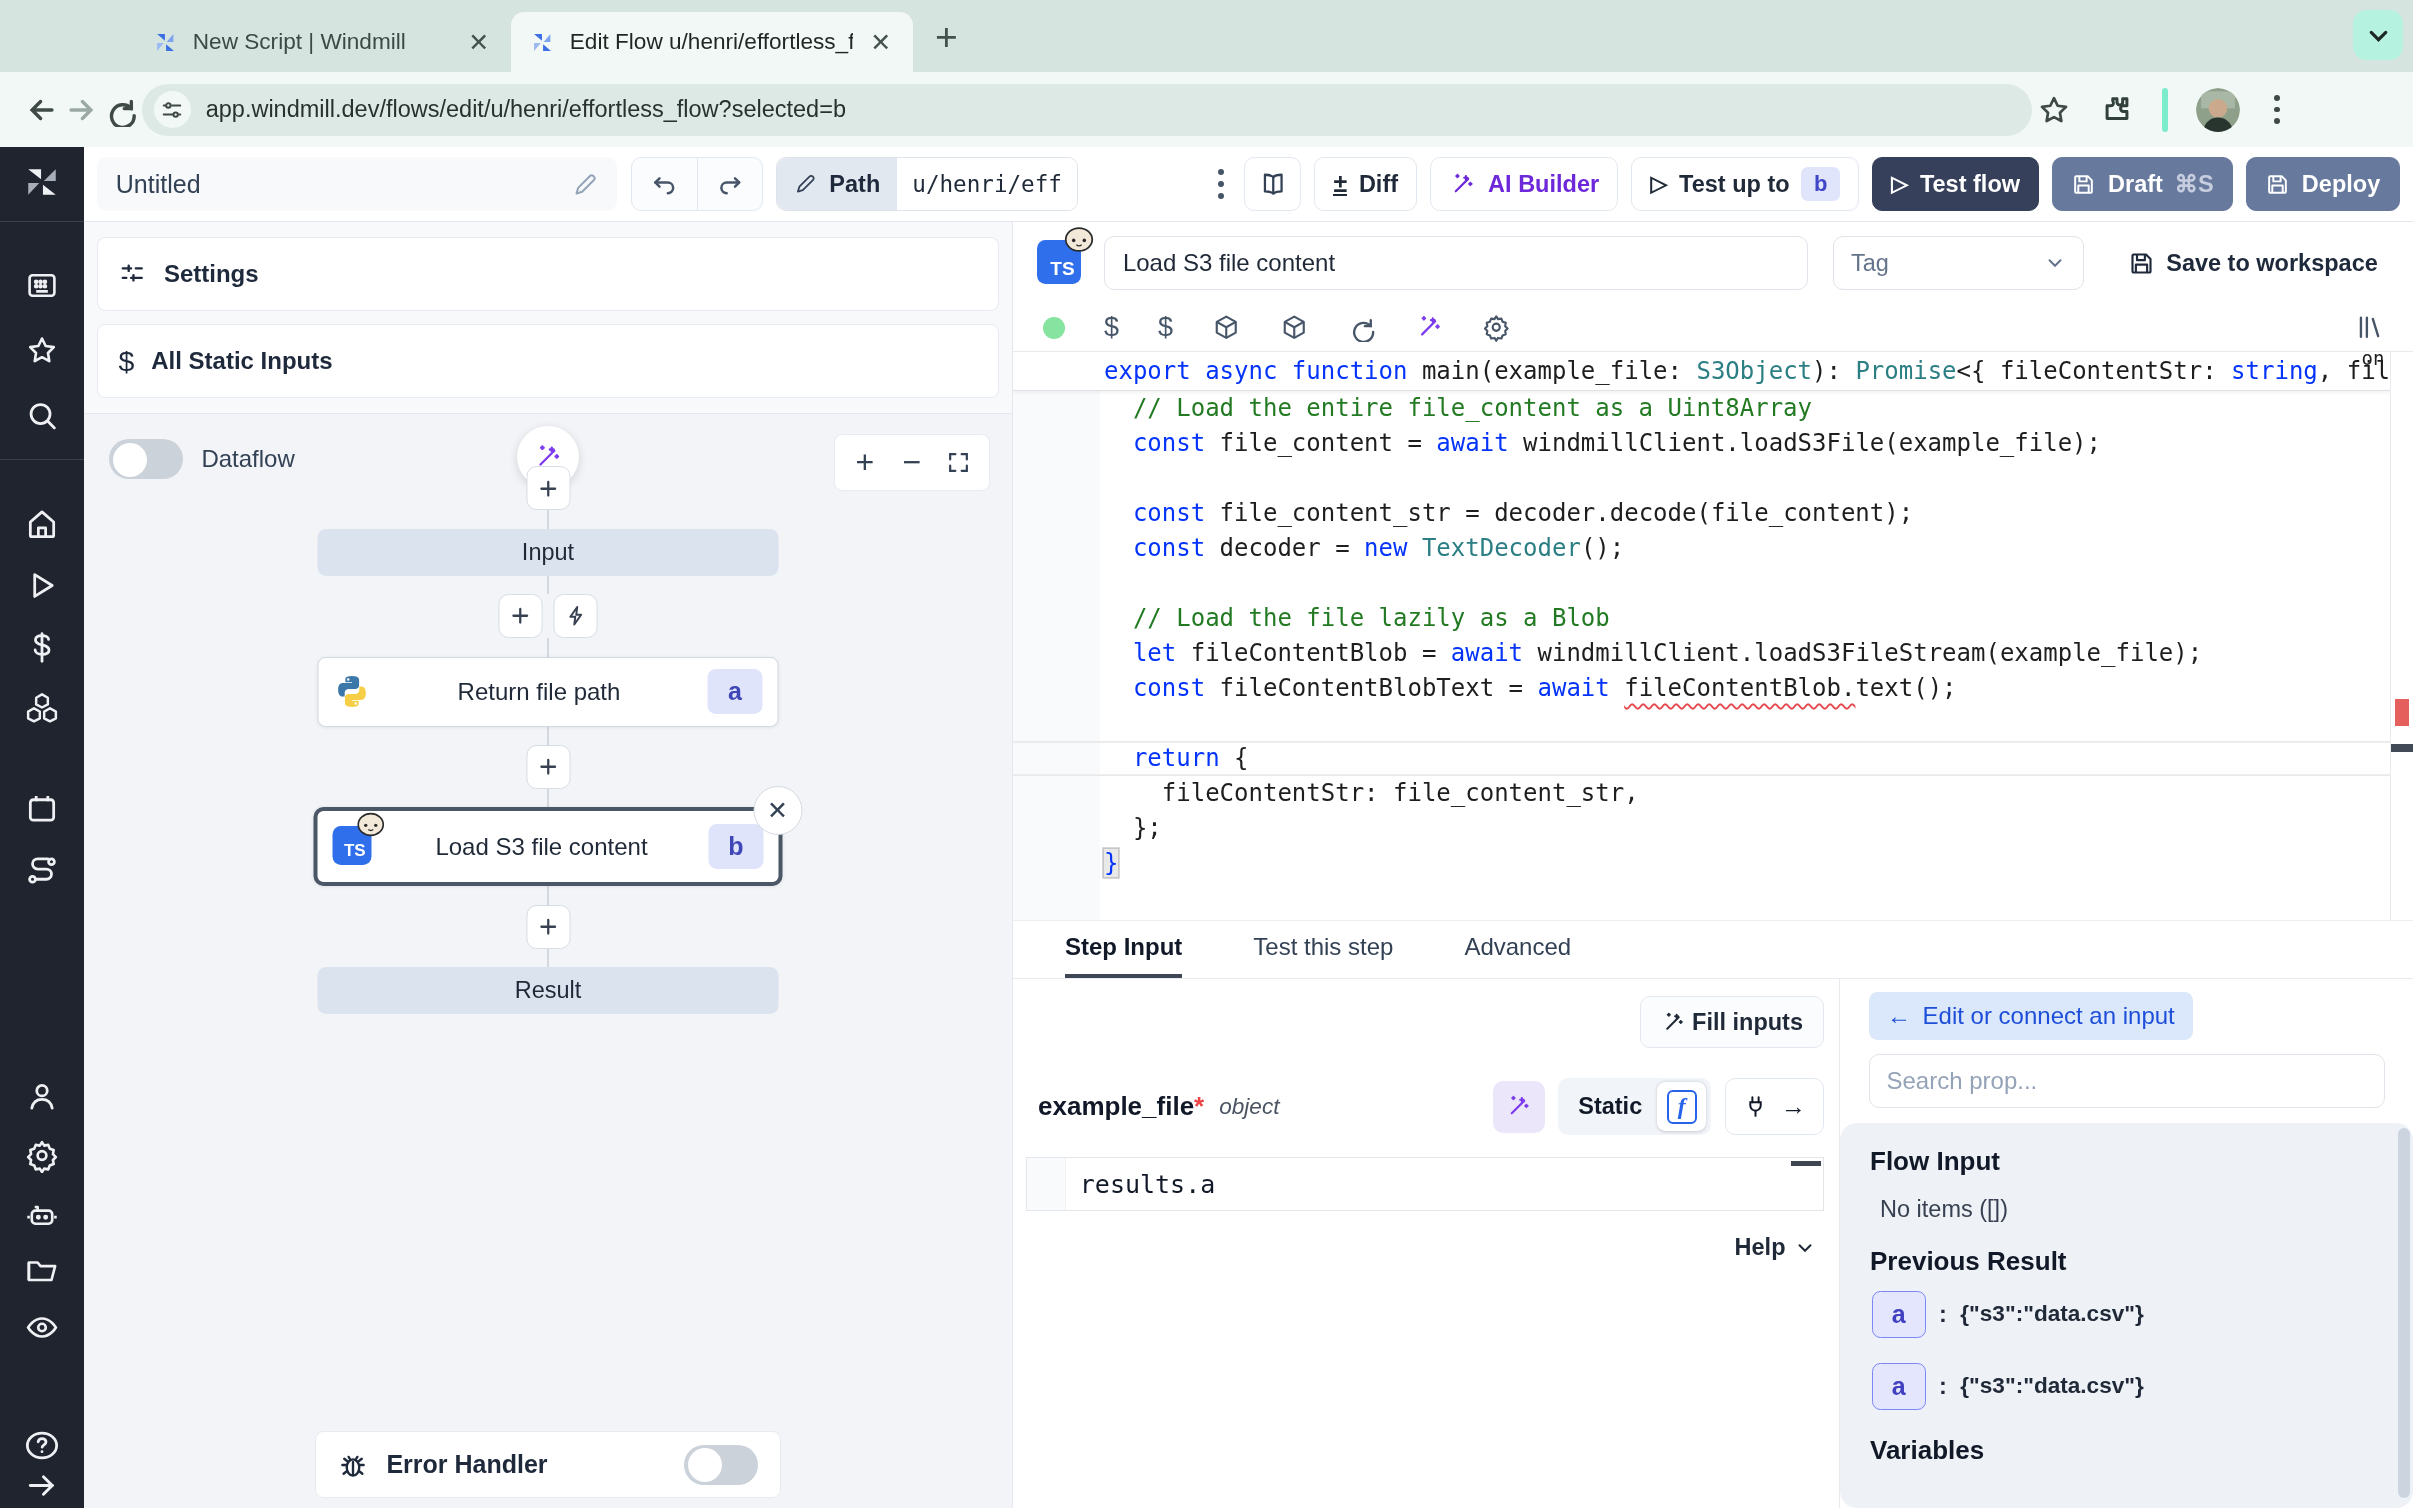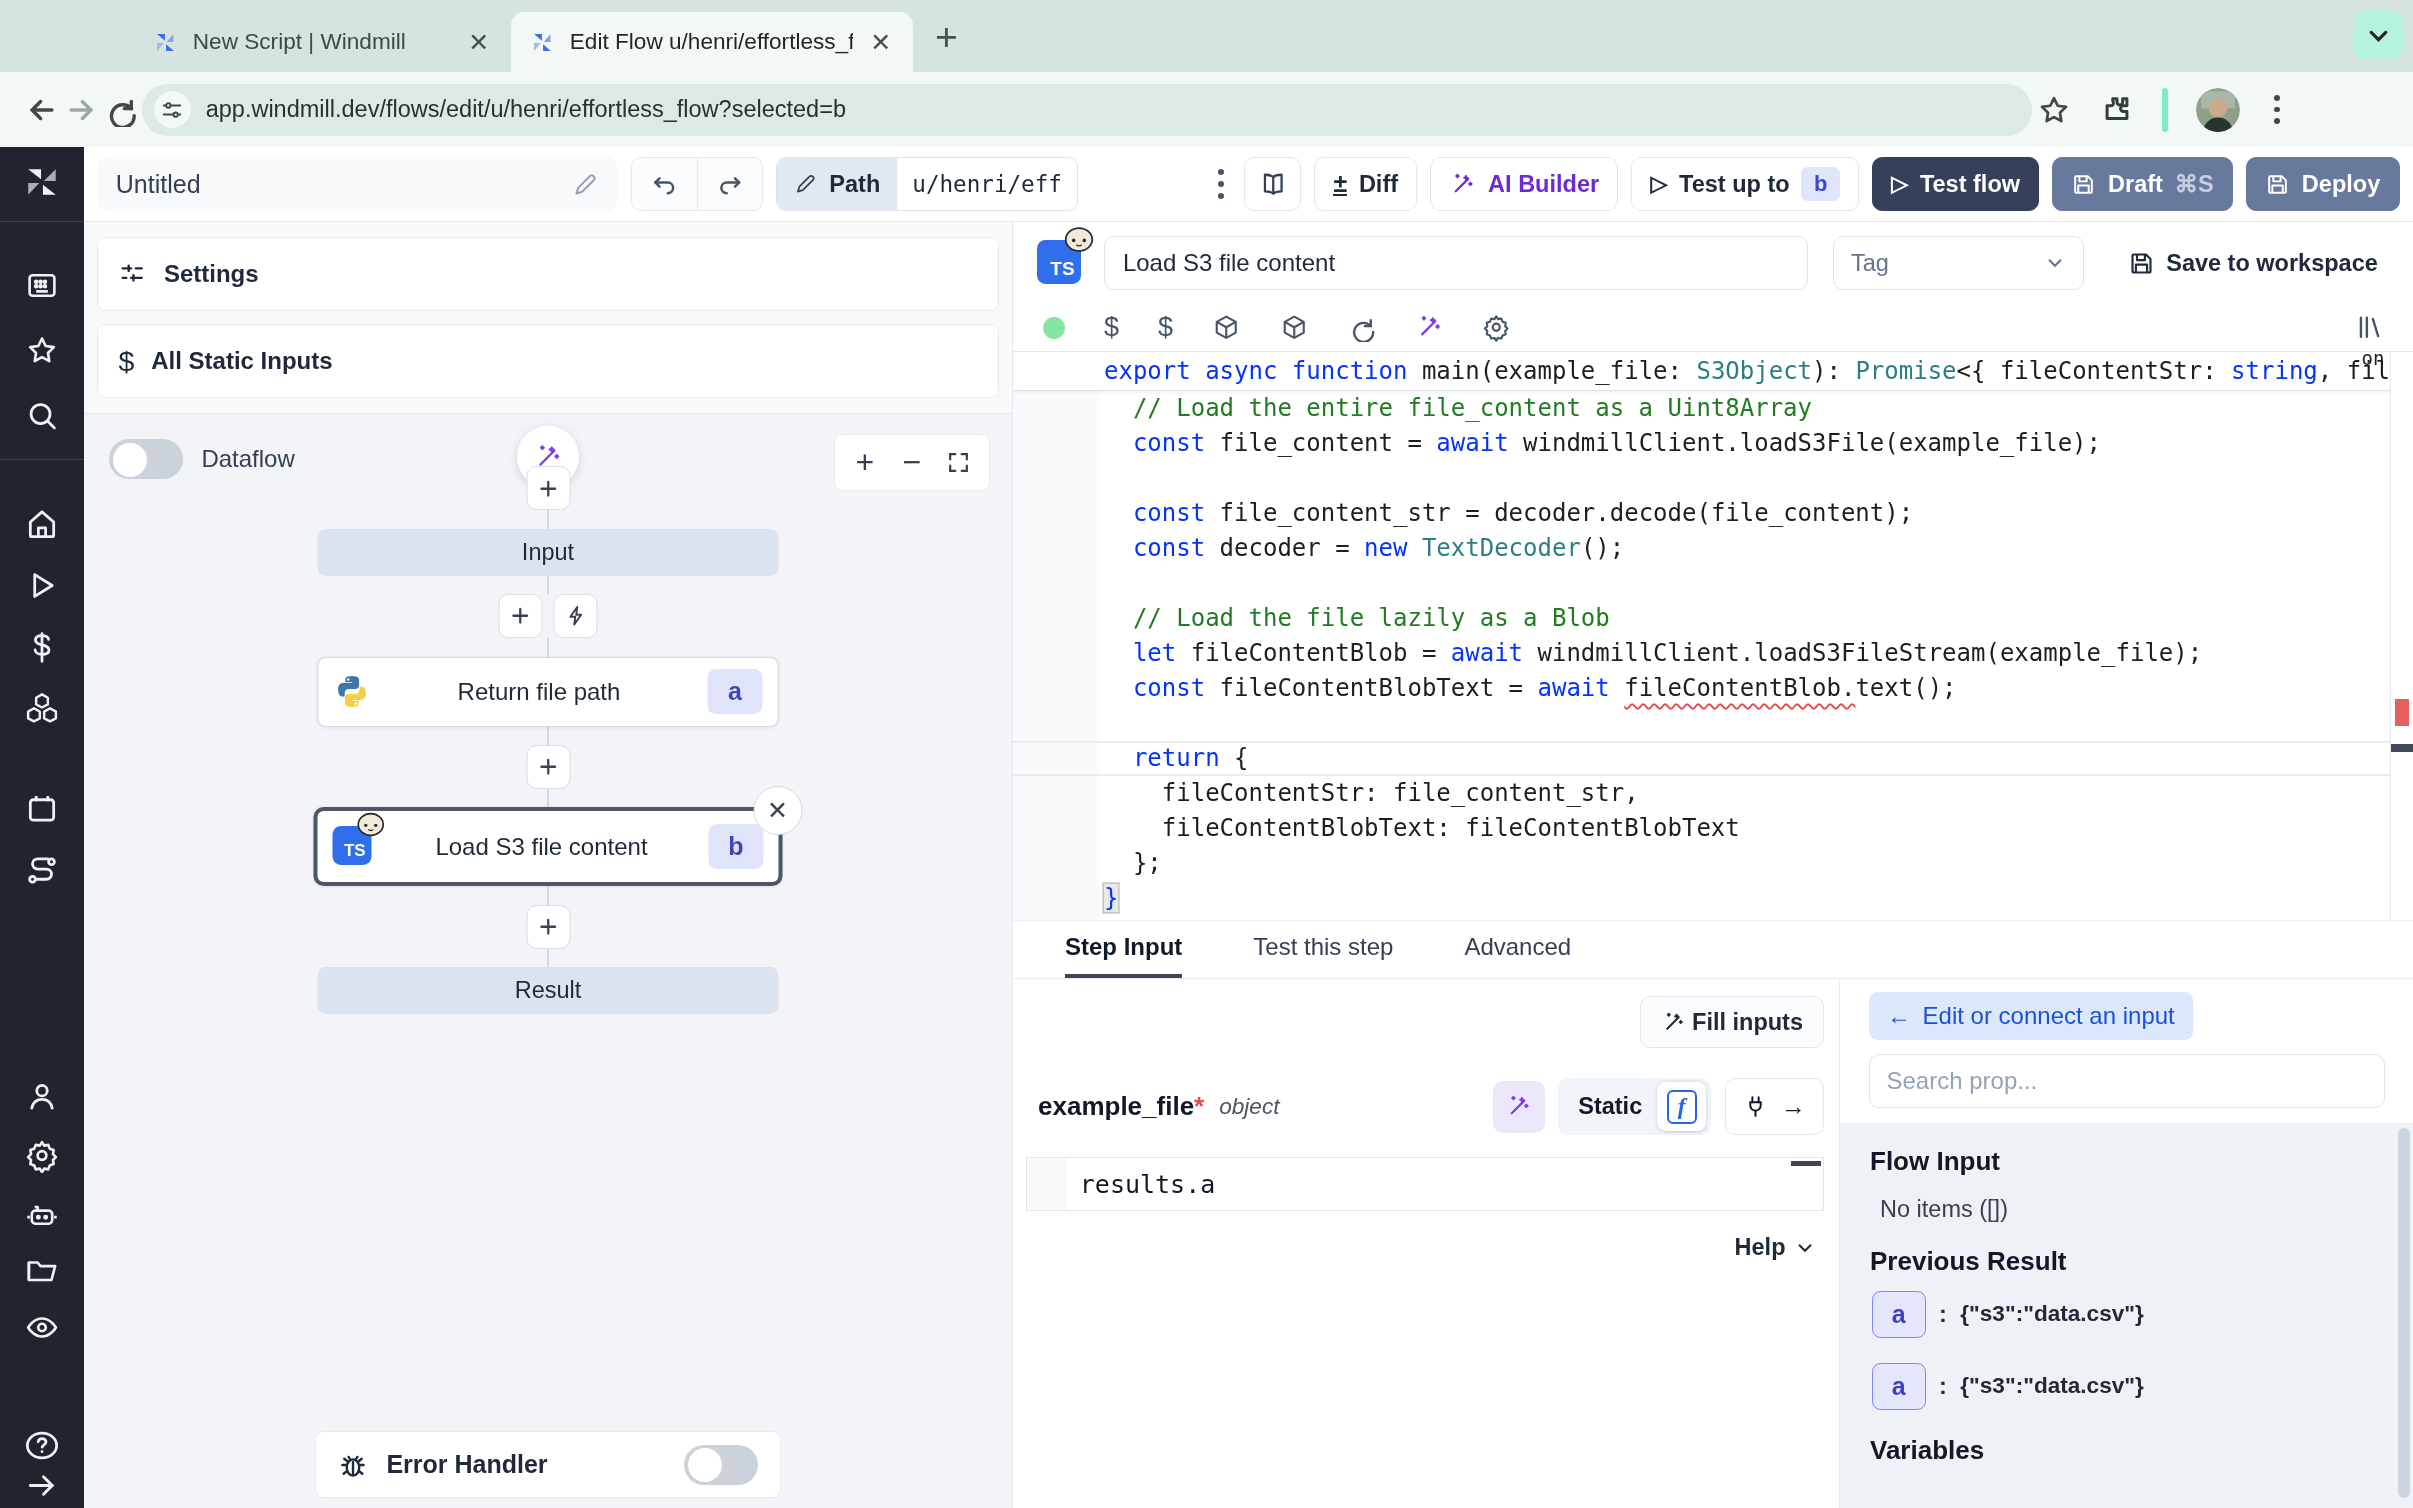--- a/index.html
+++ b/index.html
@@ -136,21 +136,21 @@
   .expr-gutter { width:39px; background:#f8fafc; border-right:0.8px solid #f1f2f4; }
   .expr-text { font-family:"DejaVu Sans Mono",monospace; font-size:25px; color:#111827; display:flex; align-items:center; padding-left:13.4px; flex:1; }
   .expr-sb { position:absolute; right:2.5px; top:2.5px; width:30px; height:5.9px; background:#3f4652; }
   .help { position:absolute; right:23.5px; top:255px; display:flex; gap:8px; align-items:center; font-size:23.5px; font-weight:700; color:#1f2937; }
 
   .cn-col { flex:1; display:flex; flex-direction:column; background:#fff; min-width:0; }
   .cn-top { padding:13.4px 28.5px 15px 28.5px; flex:none; }
   .backpill { display:inline-flex; align-items:center; gap:11.7px; background:#dbe7fb; color:#1d4fd8; font-size:24px; padding:10px 18.4px; border-radius:8.4px; }
   .searchbox { margin-top:13.4px; height:54px; width:100%; border:0.8px solid #dfe4ea; border-radius:10px; padding:0 17px; font-size:24px; background:#fff; color:#111827; font-family:"Liberation Sans",sans-serif; }
   .searchbox::placeholder { color:#94a3b8; }
-  .cn-gray { flex:1; background:#eef1f6; padding:23.5px 0 0 30px; position:relative; overflow:hidden; }
+  .cn-gray { flex:1; background:#eef1f6; padding:23.5px 0 0 30px; position:relative; overflow:hidden;border-radius:17px; }
   .sec-h { font-size:26px; font-weight:700; color:#111827; }
   .sec-sub { font-size:23.5px; color:#374151; margin:18.4px 0 23.5px 10px; }
   .resrow { display:flex; align-items:center; gap:13.4px; margin:13.4px 0 25px 1.7px; }
   .abadge { min-width:54px; height:47px; border:1.7px solid #7c86f8; background:#e3e6fd; color:#3f3fc0; font-weight:700; font-size:25px; border-radius:8.4px; display:flex; align-items:center; justify-content:center; padding:0 10px; }
   .ressep { font-size:23.5px; font-weight:700; color:#1f2937; }
   .resval { font-size:22.6px; font-weight:600; color:#1f2937; }
   .cn-scroll { position:absolute; right:3.4px; top:5px; width:11.7px; height:96%; background:#ccd5df; border-radius:5.9px; }
 </style>
 </head>
 <body>
@@ -662,21 +662,20 @@
                 <div class="code-line">&nbsp;</div>
                 <div class="code-line"><span class="tok-pl">  </span><span class="tok-kw">const</span><span class="tok-pl"> file_content_str = decoder.decode(file_content);</span></div>
                 <div class="code-line"><span class="tok-pl">  </span><span class="tok-kw">const</span><span class="tok-pl"> decoder = </span><span class="tok-kw">new</span><span class="tok-pl"> </span><span class="tok-ty">TextDecoder</span><span class="tok-pl">();</span></div>
                 <div class="code-line">&nbsp;</div>
                 <div class="code-line"><span class="tok-cm">  // Load the file lazily as a Blob</span></div>
                 <div class="code-line"><span class="tok-pl">  </span><span class="tok-kw">let</span><span class="tok-pl"> fileContentBlob = </span><span class="tok-kw">await</span><span class="tok-pl"> windmillClient.loadS3FileStream(example_file);</span></div>
                 <div class="code-line"><span class="tok-pl">  </span><span class="tok-kw">const</span><span class="tok-pl"> fileContentBlobText = </span><span class="tok-kw">await</span><span class="tok-pl"> </span><span class="tok-er">fileContentBlob.</span><span class="tok-pl">text();</span></div>
                 <div class="code-line">&nbsp;</div>
                 <div class="code-line cur"><span class="tok-pl">  </span><span class="tok-kw">return</span><span class="tok-pl"> {</span></div>
                 <div class="code-line"><span class="tok-pl">    fileContentStr: file_content_str,</span></div>
-                <div class="code-line"><span class="tok-pl">    fileContentBlobText: fileContentBlobText</span></div>
                 <div class="code-line"><span class="tok-pl">  };</span></div>
                 <div class="code-line"><span class="tok-brm">}</span></div>
               </div>
             <div class="ruler">
               <span class="red"></span>
               <span class="darkbar"></span>
             </div>
           </div>
 
           <div class="ed-tabs">

